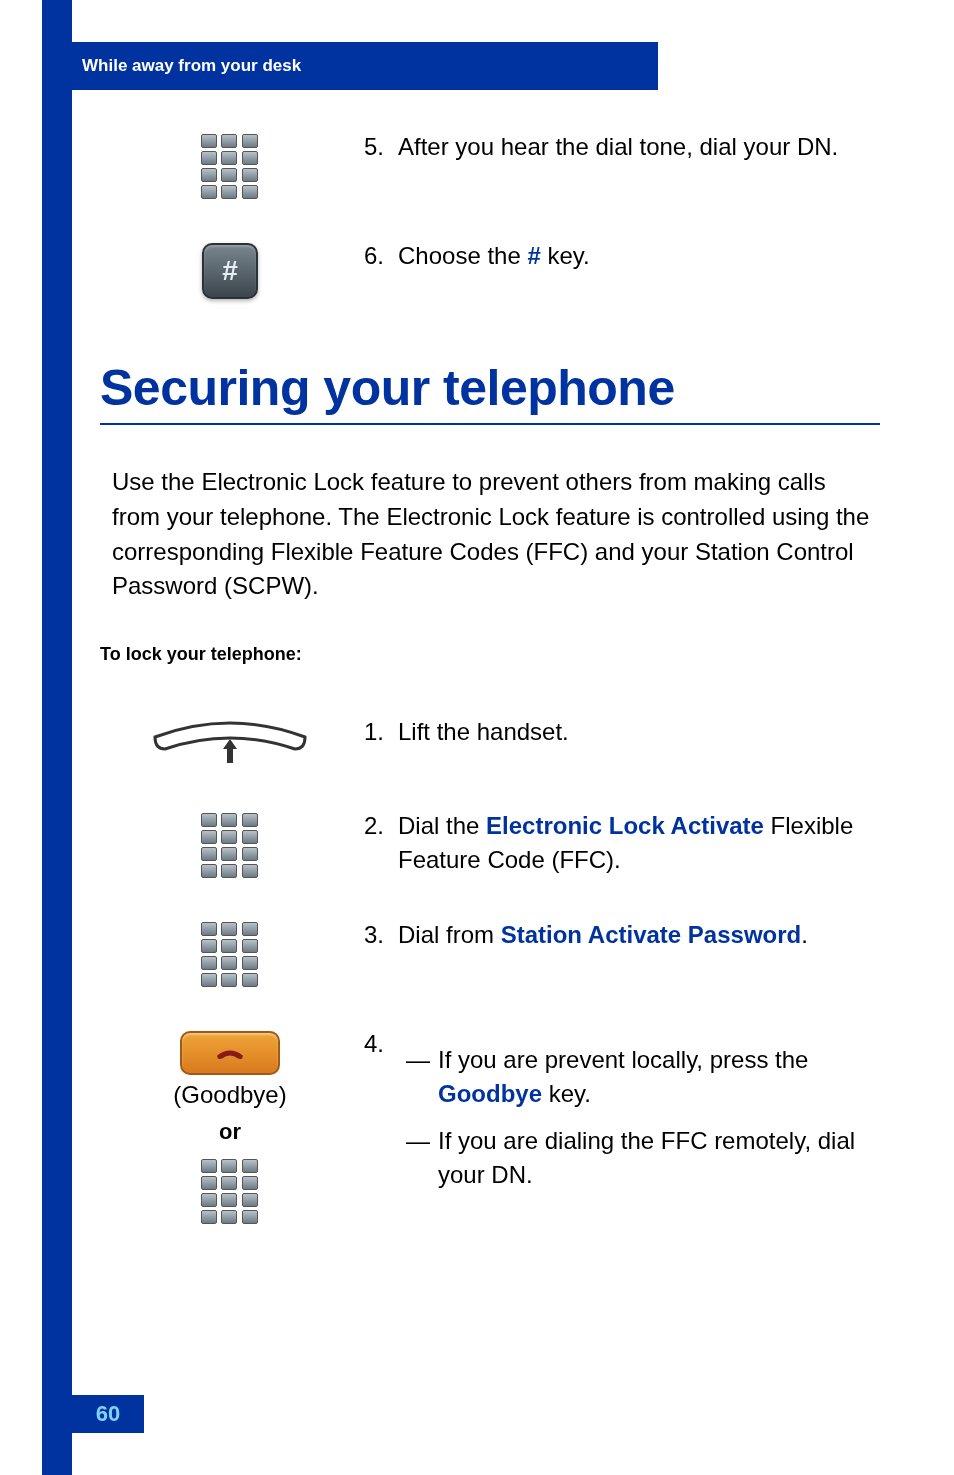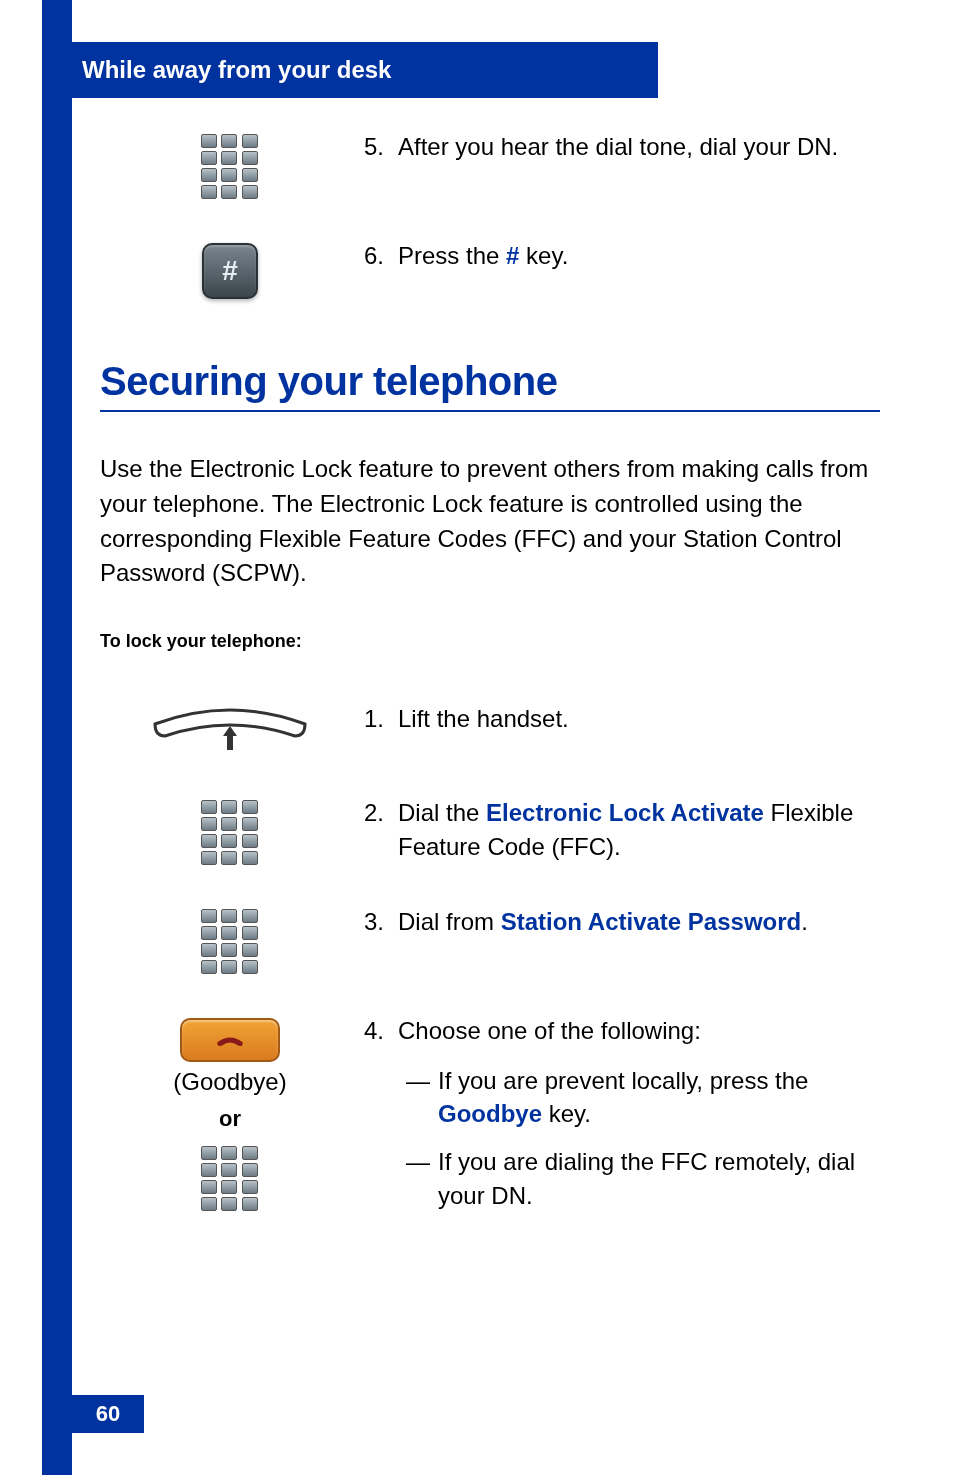--- a/index.html
+++ b/index.html
@@ -17,25 +17,25 @@
     top: 0;
     width: 30px;
     height: 1475px;
     background: #0033a0;
   }
   .header-bar {
     position: absolute;
     left: 42px;
     top: 42px;
     width: 616px;
-    height: 56px;
+    height: 48px;
     background: #0033a0;
     color: #fff;
     font-weight: bold;
-    font-size: 24px;
+    font-size: 17px;
     display: flex;
     align-items: center;
     padding-left: 40px;
   }
   .content {
     position: absolute;
     left: 100px;
     top: 130px;
     width: 780px;
   }
@@ -83,32 +83,33 @@
     border-radius: 10px;
     border: 2px solid #2a3238;
     color: #e6eef3;
     font-size: 28px;
     font-weight: bold;
     display:flex; align-items:center; justify-content:center;
     box-shadow: inset 0 2px 2px rgba(255,255,255,0.2), 0 2px 4px rgba(0,0,0,0.3);
   }
   .section-title {
     color: #0033a0;
-    font-size: 40px;
+    font-size: 50px;
     font-weight: bold;
     border-bottom: 2px solid #0033a0;
     padding-bottom: 6px;
     margin-top: 30px;
     margin-bottom: 40px;
     letter-spacing: -0.5px;
   }
   .paragraph {
     font-size: 24px;
     line-height: 1.45;
     margin-bottom: 40px;
+    margin-left: 12px;
   }
   .subhead {
     font-size: 18px;
     font-weight: bold;
     margin-bottom: 50px;
   }
   .handset {
     width: 170px; height: 50px;
     position: relative;
   }
@@ -143,21 +144,21 @@
   }
   .dash { width: 40px; text-align: center; }
   .sub-body { flex: 1; }
   .page-num-box {
     position: absolute;
     left: 72px;
     bottom: 42px;
     width: 72px;
     height: 38px;
     background: #0033a0;
-    color: #ffffff;
+    color: #7dd3fc;
     font-weight: bold;
     font-size: 22px;
     display:flex; align-items:center; justify-content:center;
   }
 </style>
 </head>
 <body>
 
 <div class="left-bar"></div>
 
@@ -192,21 +193,21 @@
 
   <div class="step-row" style="margin-bottom:60px;">
     <div class="icon-col">
       <div class="hash-key">
         <span>#</span>
       </div>
     </div>
     <div class="text-col">
       <div class="step-num">6.</div>
       <div class="step-body">
-        <span>Press the </span><span class="bold-blue">#</span><span> key.</span>
+        <span>Choose the </span><span class="bold-blue">#</span><span> key.</span>
       </div>
     </div>
   </div>
 
   <div class="section-title">Securing your telephone</div>
 
   <div class="paragraph">Use the Electronic Lock feature to prevent others from making calls from your telephone. The Electronic Lock feature is controlled using the corresponding Flexible Feature Codes (FFC) and your Station Control Password (SCPW).</div>
 
   <div class="subhead">To lock your telephone:</div>
 
@@ -295,21 +296,20 @@
           <div></div>
           <div></div>
         <div></div>
           <div></div>
           <div></div>
       </div>
     </div>
     <div class="text-col">
       <div class="step-num">4.</div>
       <div class="step-body">
-        <div>Choose one of the following:</div>
         <div class="sublist">
           <div class="sub-row">
             <div class="dash">—</div>
             <div class="sub-body">
               <span>If you are prevent locally, press the </span><span class="bold-blue">Goodbye</span><span> key.</span>
             </div>
           </div>
           <div class="sub-row">
             <div class="dash">—</div>
             <div class="sub-body">If you are dialing the FFC remotely, dial your DN.</div>

